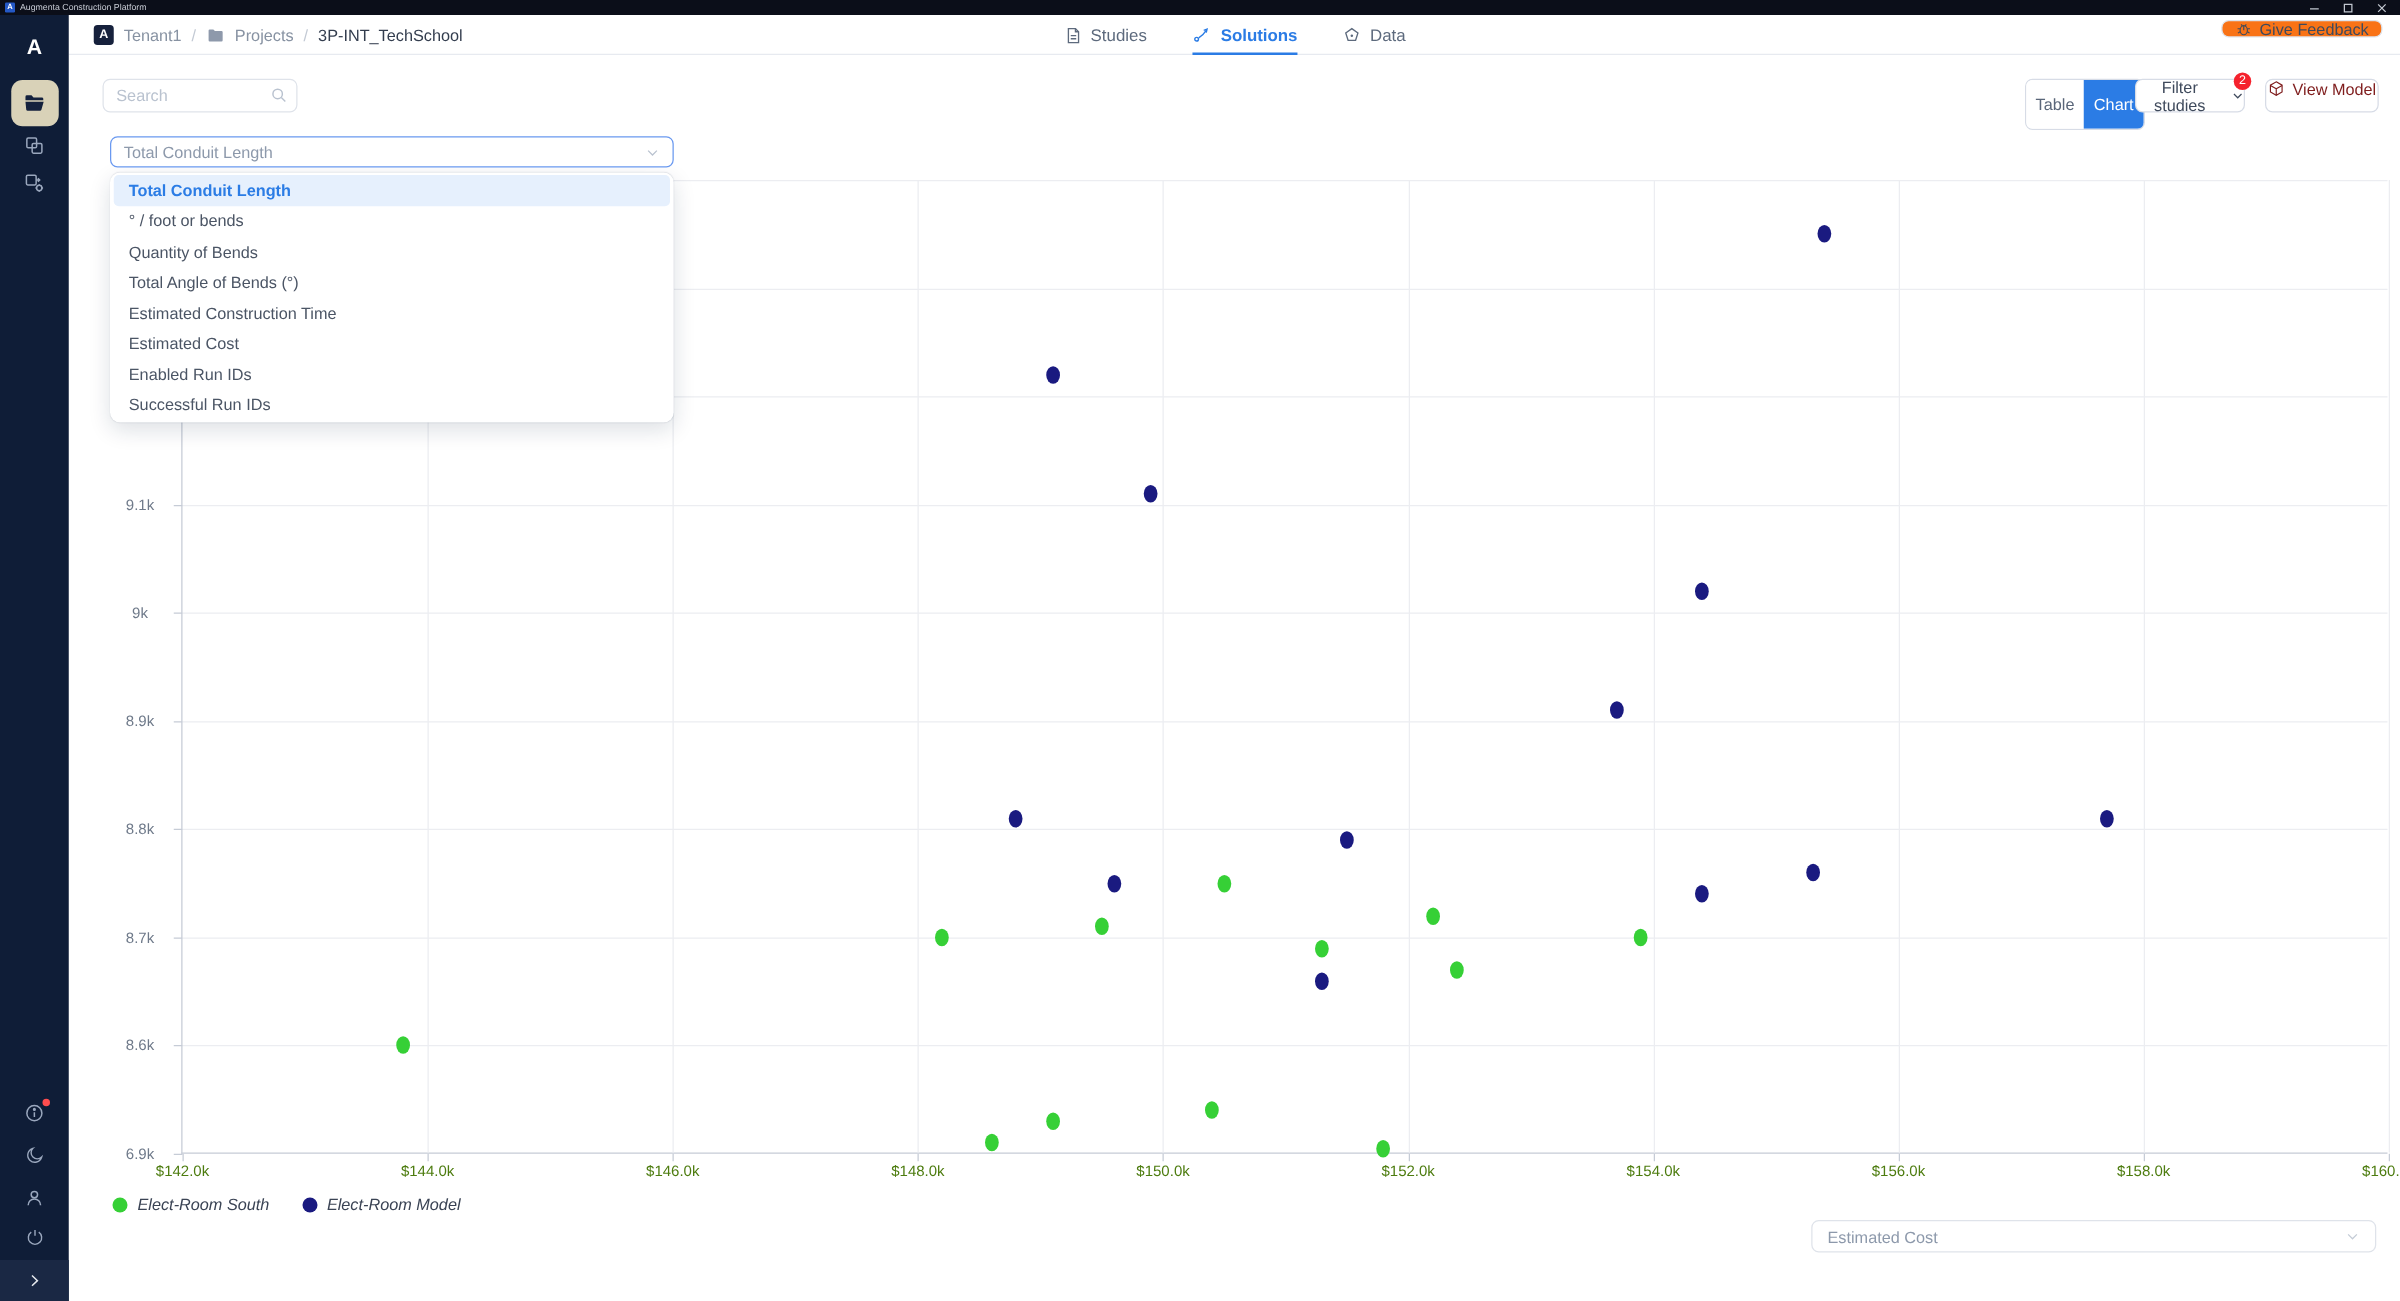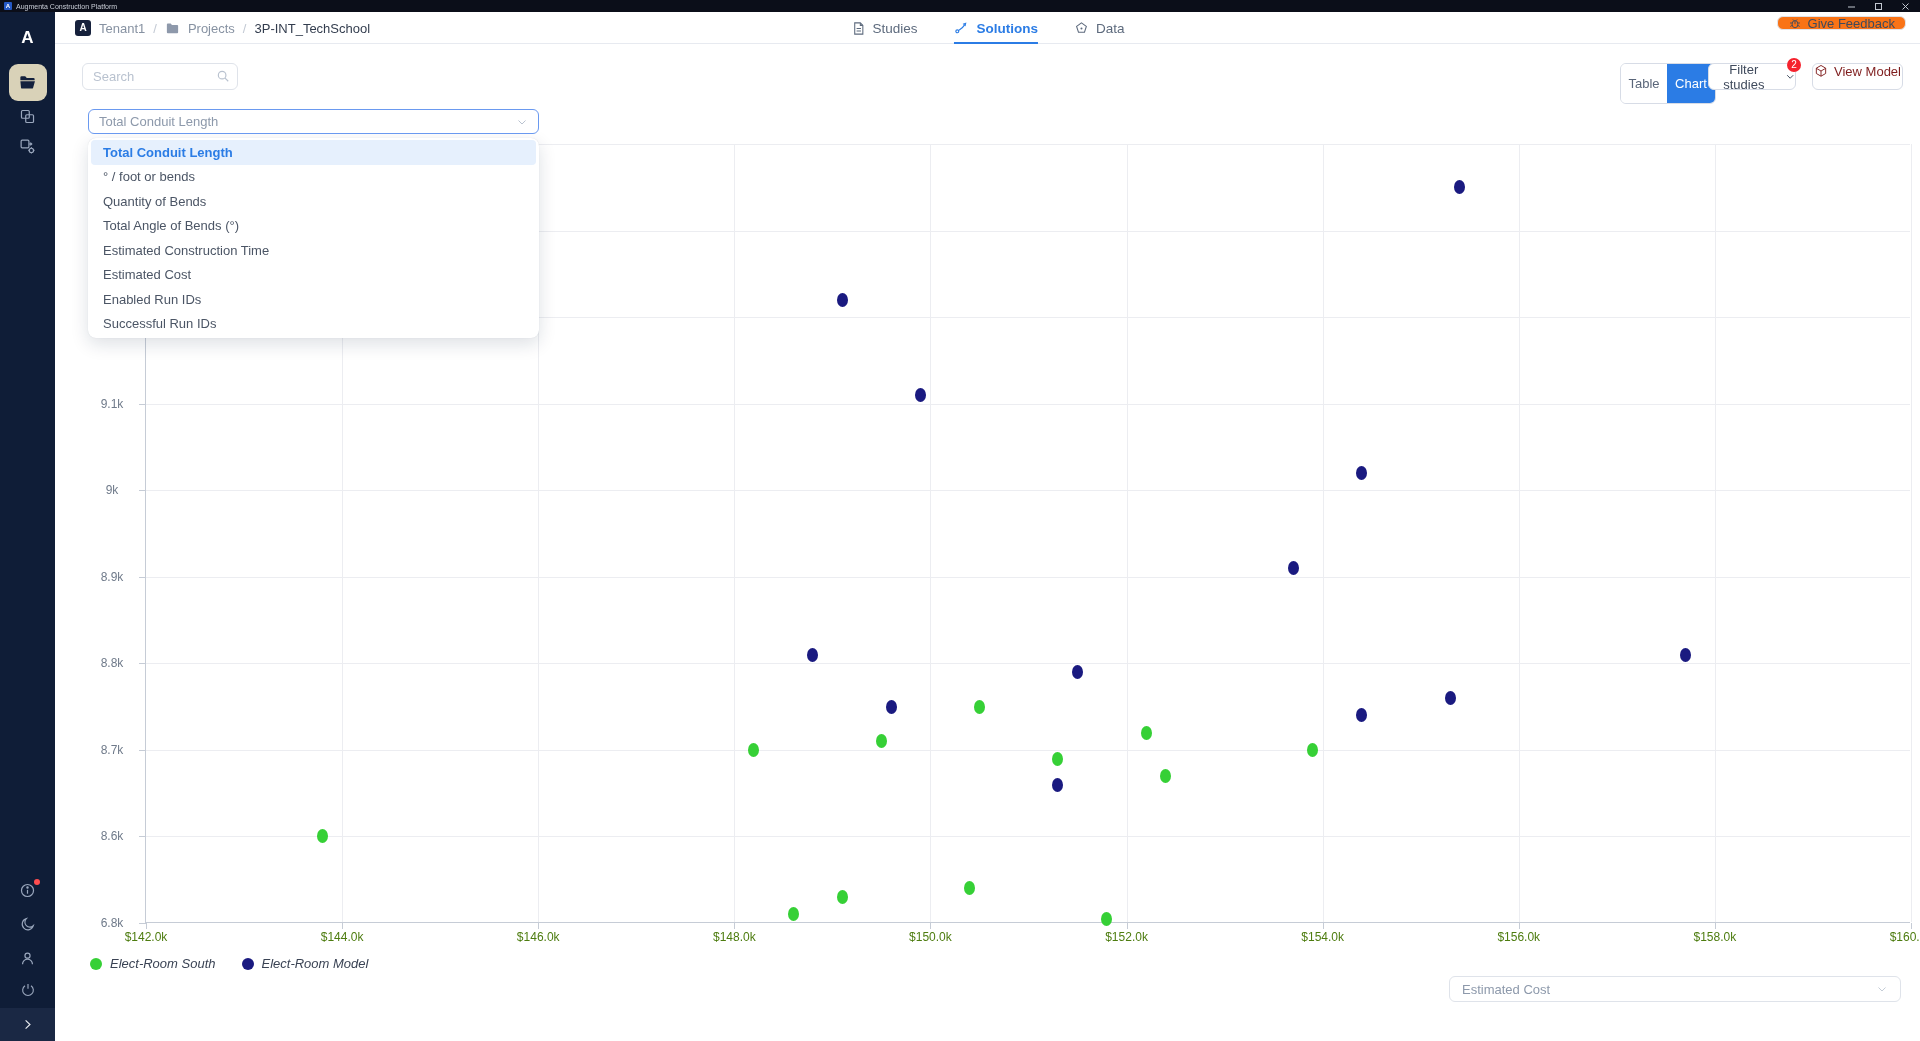--- a/index.html
+++ b/index.html
@@ -298,21 +298,21 @@
     <div class="gl-v" style="left: 1372.78px;"></div>
     <div class="tick-x" style="left: 1372.78px;"></div>
     <div class="xlab" style="left: 1327.78px;">$156.0k</div>
     <div class="gl-v" style="left: 1568.89px;"></div>
     <div class="tick-x" style="left: 1568.89px;"></div>
     <div class="xlab" style="left: 1523.89px;">$158.0k</div>
     <div class="gl-v" style="left: 1765px;"></div>
     <div class="tick-x" style="left: 1765px;"></div>
     <div class="xlab" style="left: 1720px;">$160.0k</div>
     <div class="tick-y" style="top: 779px;"></div>
-    <div class="ylab" style="top: 772px;">6.8k</div>
+    <div class="ylab" style="top: 772px;">6.9k</div>
     <div class="gl-h" style="top: 692.444px;"></div>
     <div class="tick-y" style="top: 692.444px;"></div>
     <div class="ylab" style="top: 685.444px;">8.6k</div>
     <div class="gl-h" style="top: 605.889px;"></div>
     <div class="tick-y" style="top: 605.889px;"></div>
     <div class="ylab" style="top: 598.889px;">8.7k</div>
     <div class="gl-h" style="top: 519.333px;"></div>
     <div class="tick-y" style="top: 519.333px;"></div>
     <div class="ylab" style="top: 512.333px;">8.8k</div>
     <div class="gl-h" style="top: 432.778px;"></div>

